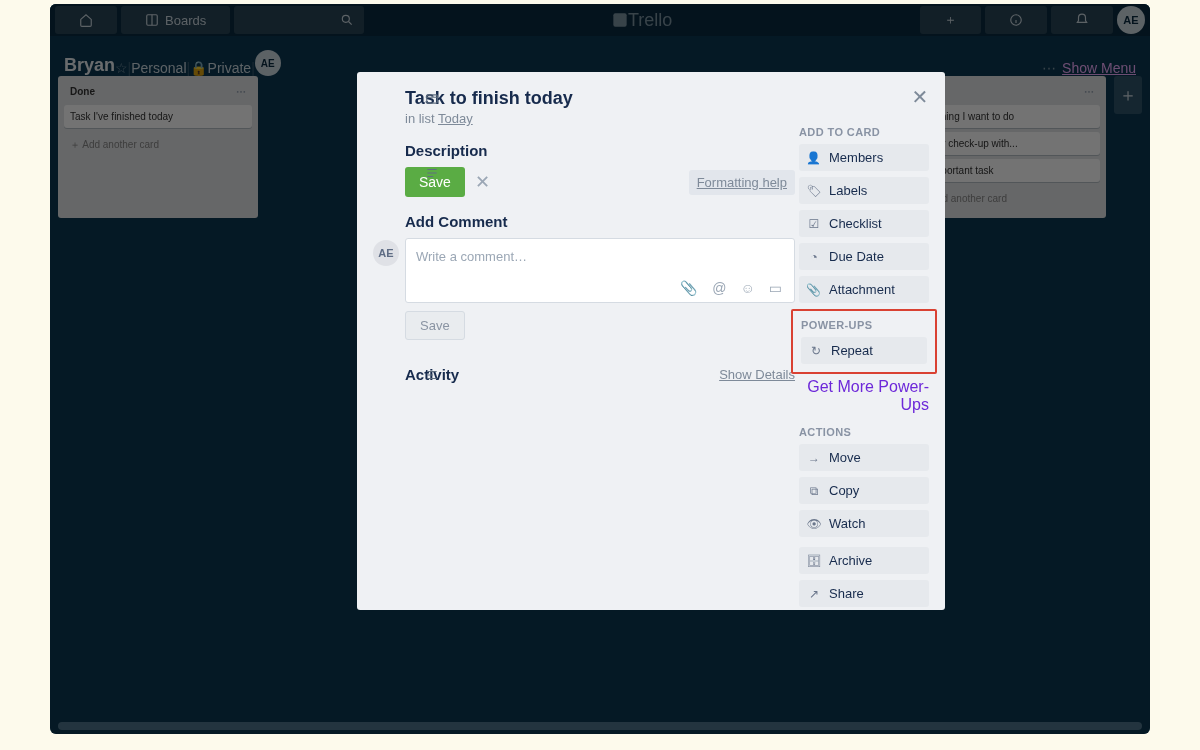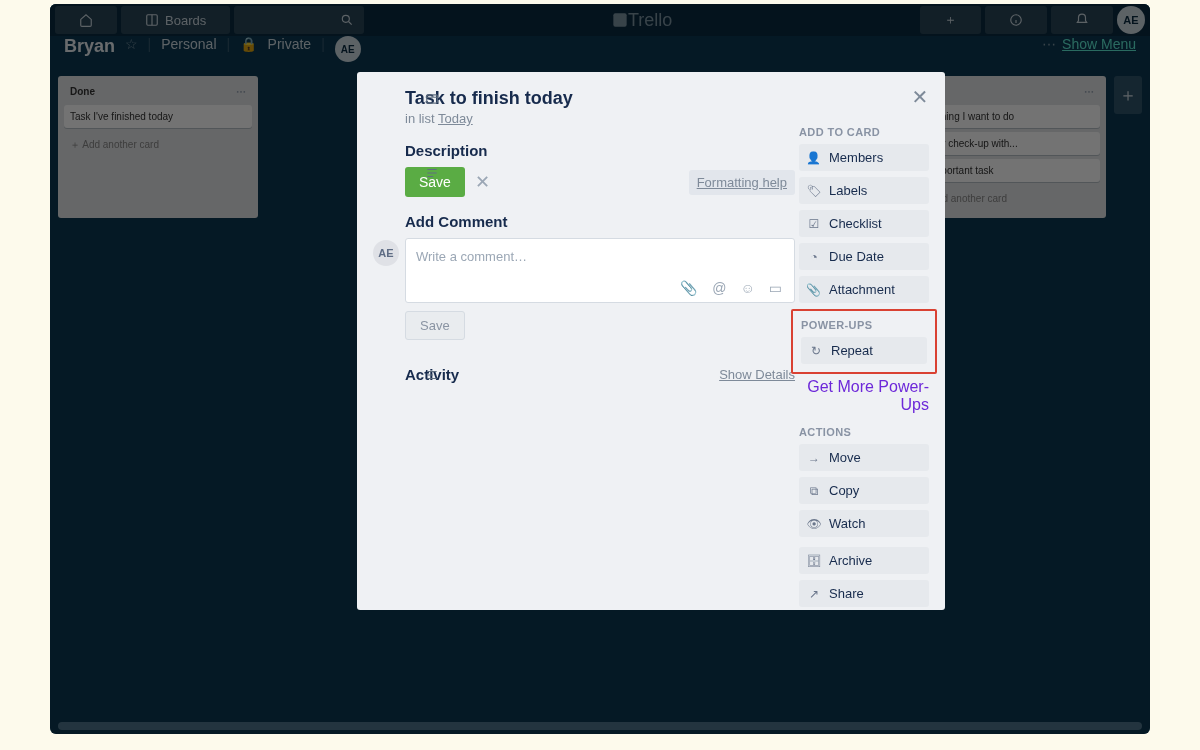--- a/index.html
+++ b/index.html
@@ -7,28 +7,28 @@
 .frame{position:absolute;left:50px;top:4px;width:1100px;height:730px;background:#0c3953;border-radius:6px;overflow:hidden}
 
 
 .hdr{height:32px;background:#0b2c40;display:flex;align-items:center;padding:0 5px;gap:4px;color:#a6bcc9;font-size:13px}
 .hdr-btn{background:rgba(255,255,255,0.12);border-radius:3px;height:28px;min-width:30px;display:flex;align-items:center;justify-content:center;padding:0 24px;cursor:pointer;color:#cdd9e1}
 .hdr-btn.search{width:130px;justify-content:flex-end;padding-right:10px}
 .hdr-logo{flex:1;display:flex;justify-content:center;align-items:center;font-family:cursive;font-size:18px;color:#7c94a3;}
 .hdr-av{width:28px;height:28px;border-radius:50%;background:#cdd9e1;color:#0b2c40;font-size:11px;font-weight:600;display:flex;align-items:center;justify-content:center}
 
 
-.bbar{height:40px;display:flex;align-items:flex-start;padding:0 14px;gap:10px;color:#cdd9e1;font-size:14px}
+.bbar{height:40px;display:flex;align-items:flex-end;padding:0 14px;gap:0;color:#cdd9e1;font-size:14px}
 .bbar .title{font-size:18px;font-weight:700;color:#e8eef2}
 .bbar .sep{color:#36586e}
 .bbar .star{color:#7c94a3;font-size:14px}
 .bbar .link{color:#cdd9e1}
 .bbar .av{width:26px;height:26px;border-radius:50%;background:#cdd9e1;color:#0b2c40;font-size:10px;font-weight:600;display:flex;align-items:center;justify-content:center;position:relative}
 .bbar .right{margin-left:auto;display:flex;align-items:center;gap:6px}
-.bbar .menu{text-decoration:underline;color:#5eead4}
+.bbar .menu{text-decoration:underline;color:#f0abfc}
 
 
 .board{display:flex;gap:8px;padding:0 8px}
 .list{background:#e2e4e6;border-radius:3px;width:200px;padding:6px;font-size:10px;color:#393939}
 .list-title{display:flex;justify-content:space-between;align-items:center;padding:4px 6px;font-weight:600;color:#333}
 .card{background:#fff;border-radius:3px;padding:6px;margin:4px 0;box-shadow:0 1px 0 rgba(9,45,66,.2);color:#333}
 .add-card{padding:6px;color:#888;cursor:pointer}
 .addlist{width:28px;height:38px;background:rgba(255,255,255,.15);border-radius:3px;color:#cdd9e1;display:flex;align-items:center;justify-content:center;font-size:18px}
 
 

